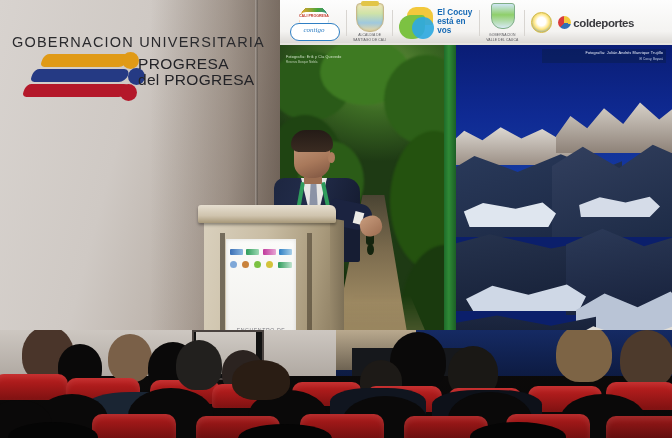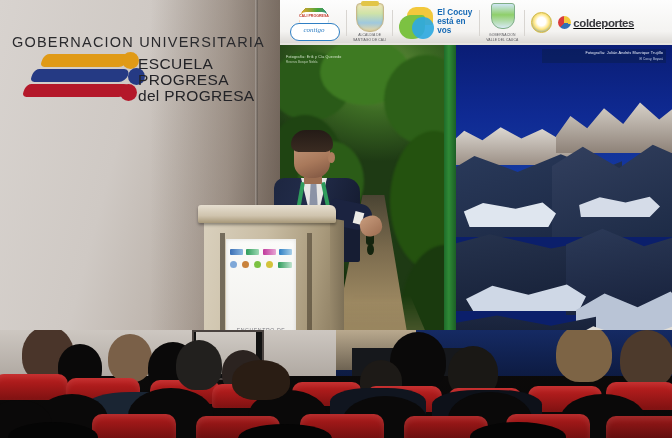--- a/index.html
+++ b/index.html
@@ -70,21 +70,21 @@
 
   
   .gob{position:relative;width:28px;height:30px;}
   .gob-sh{position:absolute;left:3px;top:0;width:22px;height:24px;border-radius:3px 3px 11px 11px;
     background:linear-gradient(180deg,#cfe6f5,#8fcf6a 45%,#d7e9f3);border:1.1px solid #7fae86;}
 
   
   .seal{width:19px;height:19px;border-radius:50%;border:1.4px solid #d6b93b;
     background:radial-gradient(circle at 50% 45%,#fff 30%,#ffe680 55%,#2f6fb5 100%);}
   
-  .cold{display:flex;align-items:center;gap:2px;text-decoration:underline;}
+  .cold{display:flex;align-items:center;gap:2px;}
   .cold-ico{width:13px;height:13px;border-radius:50%;
     background:conic-gradient(#f2c83c 0 30%,#2f6fb5 30% 62%,#d93b3b 62% 100%);}
   .cold-tx{font-size:11.5px;font-weight:bold;color:#3a3a3f;letter-spacing:-.4px;}
 
   
   .bannerL{position:absolute;left:280px;top:45px;width:168px;height:330px;overflow:hidden;
     background:#1d3314;}
   .bL-sky{position:absolute;inset:0;
     background:
       radial-gradient(ellipse 120px 90px at 58% 8%,#6f9b45 0%,#3d6b24 45%,#1e3a14 100%),
@@ -198,21 +198,20 @@
     <div class="logomark">
       <span class="sw y"></span>
       <span class="sw b"></span>
       <span class="sw r"></span>
       <span class="dot y"></span>
       <span class="dot b"></span>
       <span class="dot r"></span>
     </div>
 
     <div class="sign-right">
-      <div class="sr1">ESCUELA</div>
       <div class="sr2">PROGRESA</div>
       <div class="sr3">
         <span class="lt">del</span>
         <span>PROGRESA</span>
       </div>
     </div>
 
   </div>
 
   <div class="toplogos">

